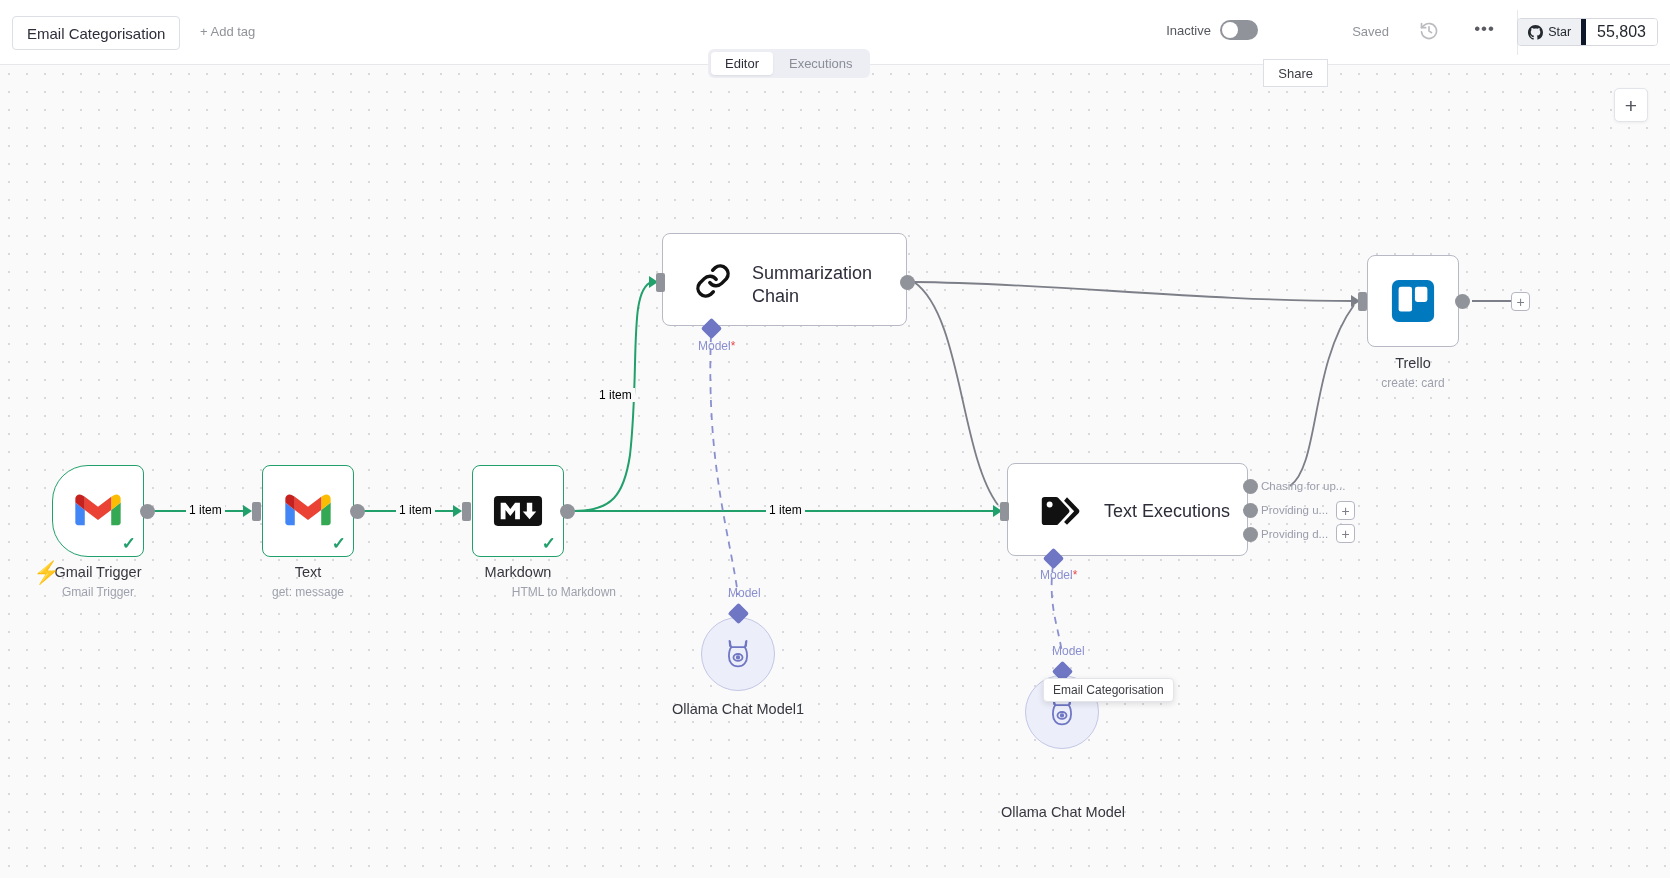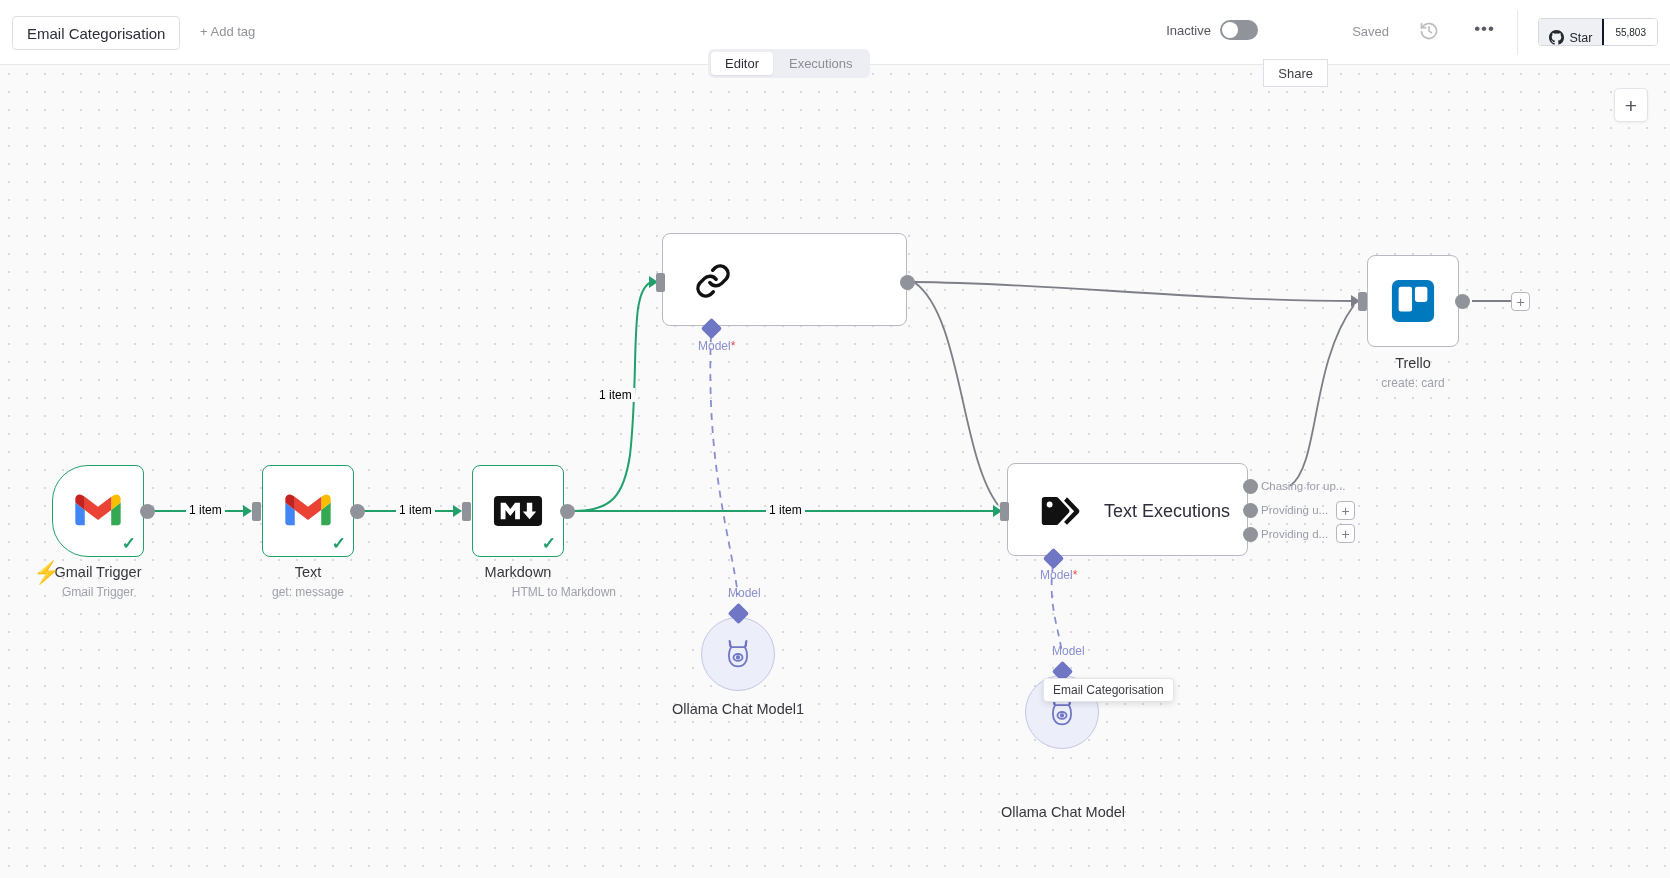--- a/index.html
+++ b/index.html
@@ -72,27 +72,27 @@
     position: absolute; right: 175px; top: 22px;
     font-size: 17px; letter-spacing: 1px; color: #5a5b63; line-height: 14px;
   }
   .topdiv { position: absolute; right: 152px; top: 10px; width: 1px; height: 45px; background: #e8e8ec; }
   .star-group {
     position: absolute; right: 12px; top: 18px;
     display: flex; height: 28px; border-radius: 4px; overflow: hidden;
     border: 1px solid #d6d9e0;
   }
   .star-left {
-    display: flex; align-items: flex-end; gap: 5px;
+    display: flex; align-items: center; gap: 5px;
     padding: 0 10px; background: #eef0f4; font-size: 12.5px; color: #24292f;
   }
   .star-right {
     display: flex; align-items: center; padding: 0 11px;
-    background: #fff; font-size: 10px; color: #24292f;
-    border-left: 2px solid #0f172a;
+    background: #fff; font-size: 16px; color: #24292f;
+    border-left: 5px solid #0f172a;
   }
 
   
   .canvas {
     position: absolute; left: 0; top: 65px;
     width: 1670px; height: 813px;
     background-color: #fafafa;
     background-image: radial-gradient(#d8d8dd 1px, transparent 1px);
     background-size: 18px 18px;
     overflow: hidden;
@@ -330,20 +330,21 @@
   <div class="edge-lbl" style="left:766px; top:438px;">1 item</div>
 
   <div class="arrow-g" style="left:649px; top:211px;"></div>
   <div class="port-in" style="left:656px; top:208px;"></div>
   <div class="node" style="left:662px; top:168px; width:245px; height:93px;">
     <svg style="position:absolute; left:30px; top:28px;" width="40" height="38" viewBox="0 0 24 24" fill="none" stroke="#111" stroke-width="2.2" stroke-linecap="round">
       <path d="M10 13a5 5 0 0 0 7.5.5l3-3a5 5 0 0 0-7-7l-1.7 1.7"></path>
       <path d="M14 11a5 5 0 0 0-7.5-.5l-3 3a5 5 0 0 0 7 7l1.7-1.7"></path>
     </svg>
   </div>
+  <div class="big-title" style="left:752px; top:197px; width:170px;">Summarization Chain</div>
   <div class="port-dot" style="left:900px; top:210px;"></div>
   <div class="diamond" style="left:704px; top:256px;"></div>
   <div class="model-lbl" style="left:690px; top:274px;"><span>Model</span><span class="req-star">*</span></div>
 
   <div class="model-lbl" style="left:720px; top:521px;">Model</div>
   <div class="diamond" style="left:731px; top:541px;"></div>
   <div class="llm-node" style="left:701px; top:552px;">
     <svg width="32" height="34" viewBox="0 0 28 30" fill="none" stroke="#6f76c4" stroke-width="1.6" stroke-linecap="round" stroke-linejoin="round">
       <path d="M7 4c0 3 1 5 1 5"></path>
         <path d="M21 4c0 3-1 5-1 5"></path>

